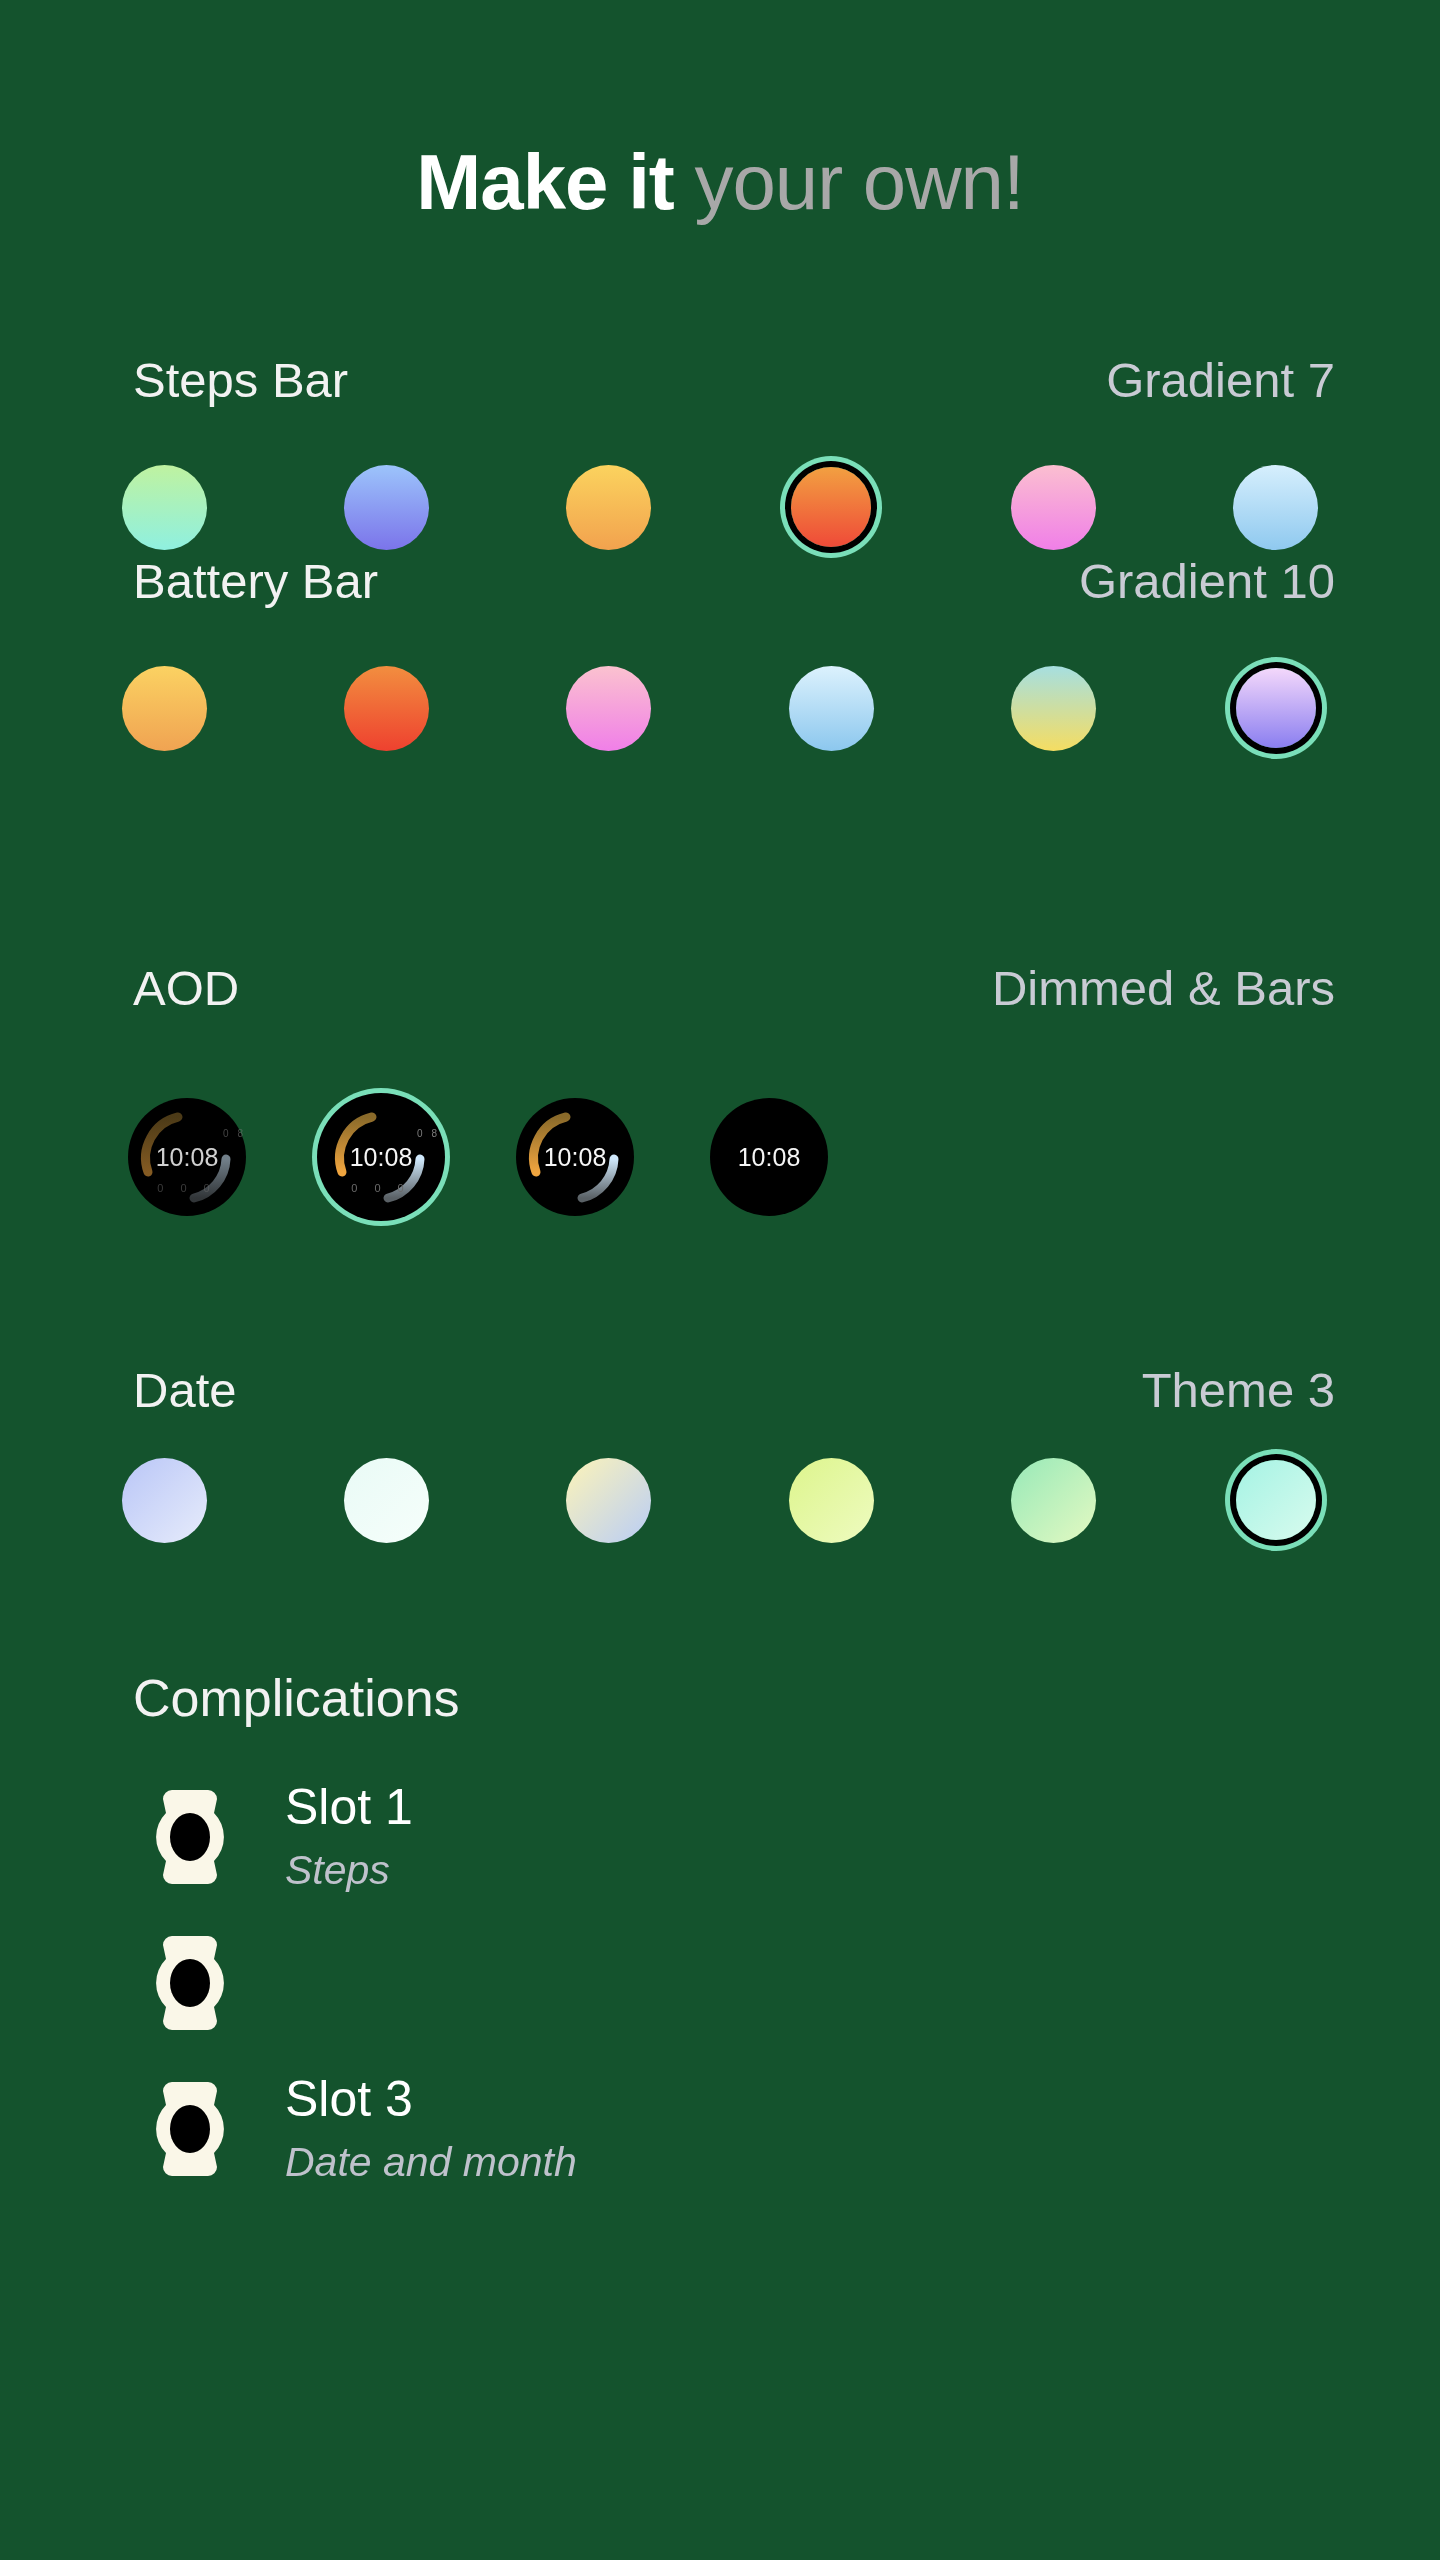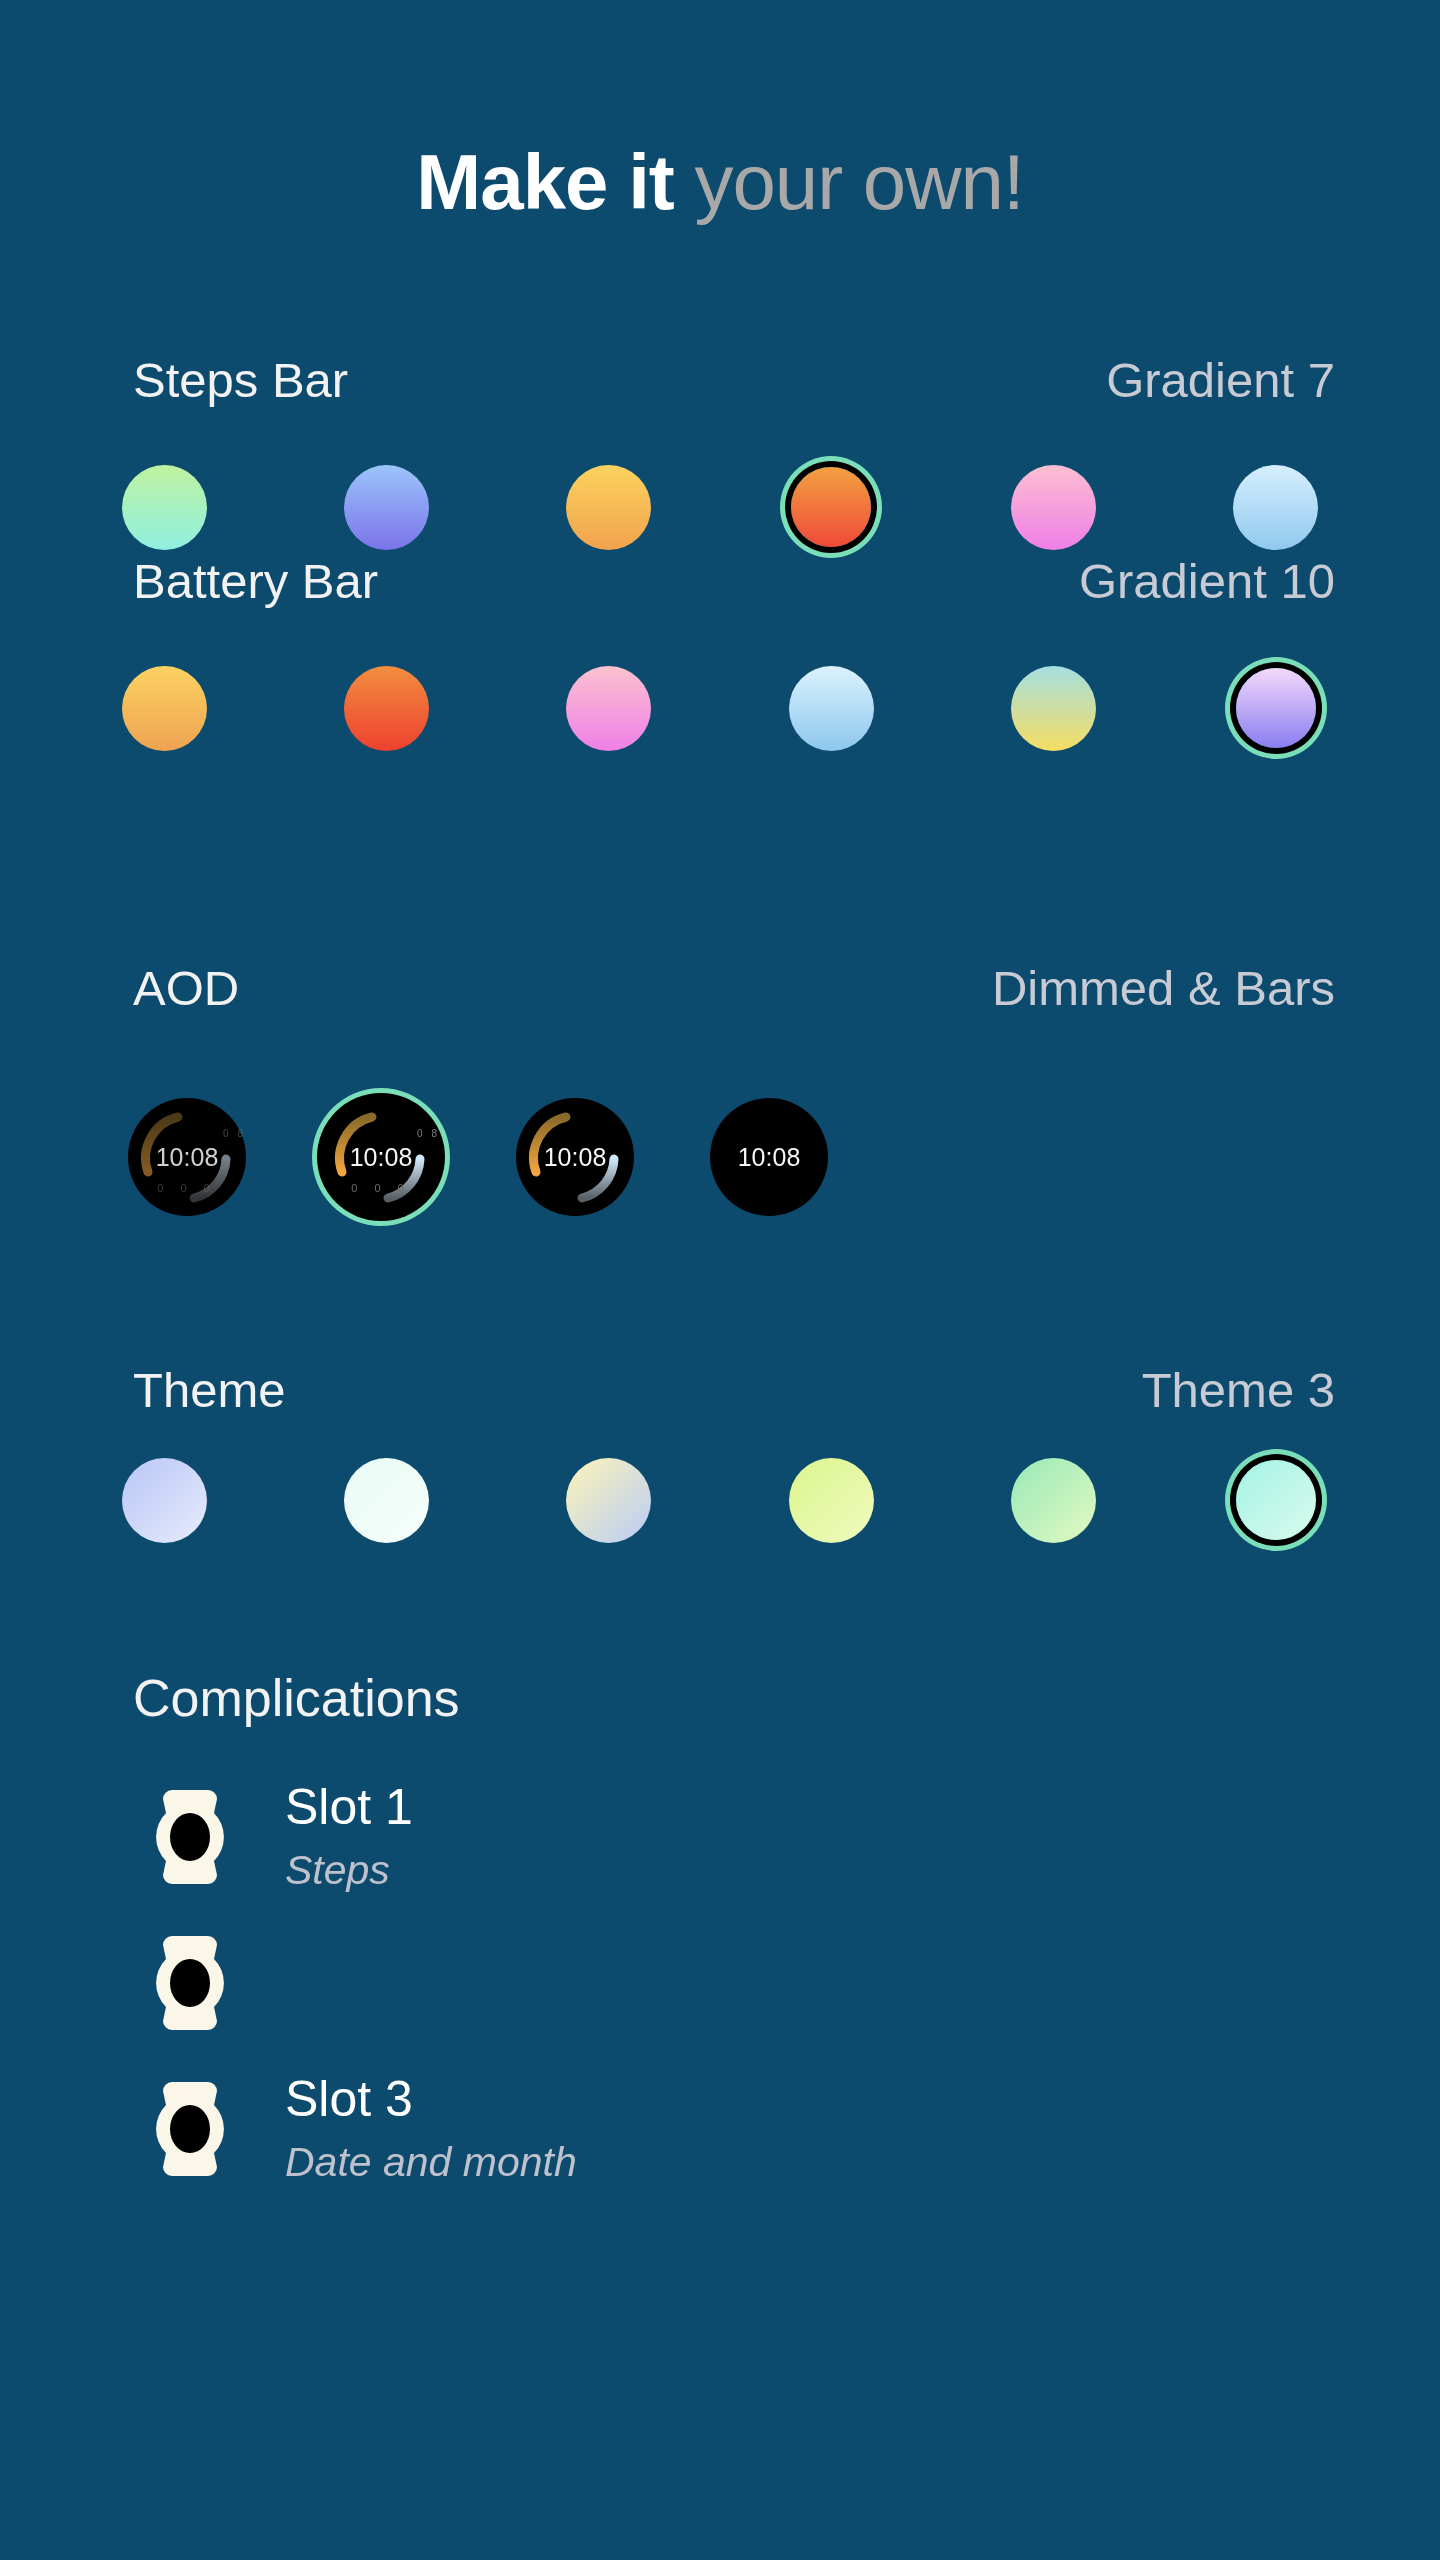--- a/index.html
+++ b/index.html
@@ -3,21 +3,21 @@
 <meta charset="utf-8">
 <title>Watch Face Customization</title>
 <style>
   * { margin:0; padding:0; box-sizing:border-box; }
   html, body {
     width:1440px; height:2560px;
     background:#000; overflow:hidden;
     font-family:"Liberation Sans", sans-serif;
     -webkit-font-smoothing:antialiased;
   }
-  .screen { position:relative; width:1440px; height:2560px; background:#0c4a6e; }
+  .screen { position:relative; width:1440px; height:2560px; background:#14532d; }
 
   
   .title {
     position:absolute; left:0; top:140px; width:1440px;
     text-align:center; white-space:nowrap;
     font-size:78px; line-height:1.1; letter-spacing:-1px;
   }
   .title .strong { color:#ffffff; font-weight:700; }
   .title .soft   { color:#a8a8a8; font-weight:400; }
   .section-head {
@@ -233,21 +233,21 @@
             <div class="aod-time" style="opacity: 1;">10:08</div>
           </div>
         </div>
         <div class="aod-cell" style="margin-right: 44px;">
           <div class="aod-face">
             <div class="aod-time" style="opacity: 1;">10:08</div>
           </div>
         </div>
       </div>
       <div class="section-head" style="position: absolute; left: 0px; top: 1362px;">
-        <div class="section-label">Theme</div>
+        <div class="section-label">Date</div>
         <div class="section-value">Theme 3</div>
       </div>
       <div class="swatch-row" style="top: 1450px; padding-left: 114px; padding-right: 114px; justify-content: space-between;">
         <div class="swatch-cell">
           <span class="swatch-dot" style="background: linear-gradient(135deg, rgb(185, 198, 247), rgb(231, 236, 251));"></span>
         </div>
         <div class="swatch-cell">
           <span class="swatch-dot" style="background: linear-gradient(135deg, rgb(233, 251, 246), rgb(246, 254, 251));"></span>
         </div>
         <div class="swatch-cell">

